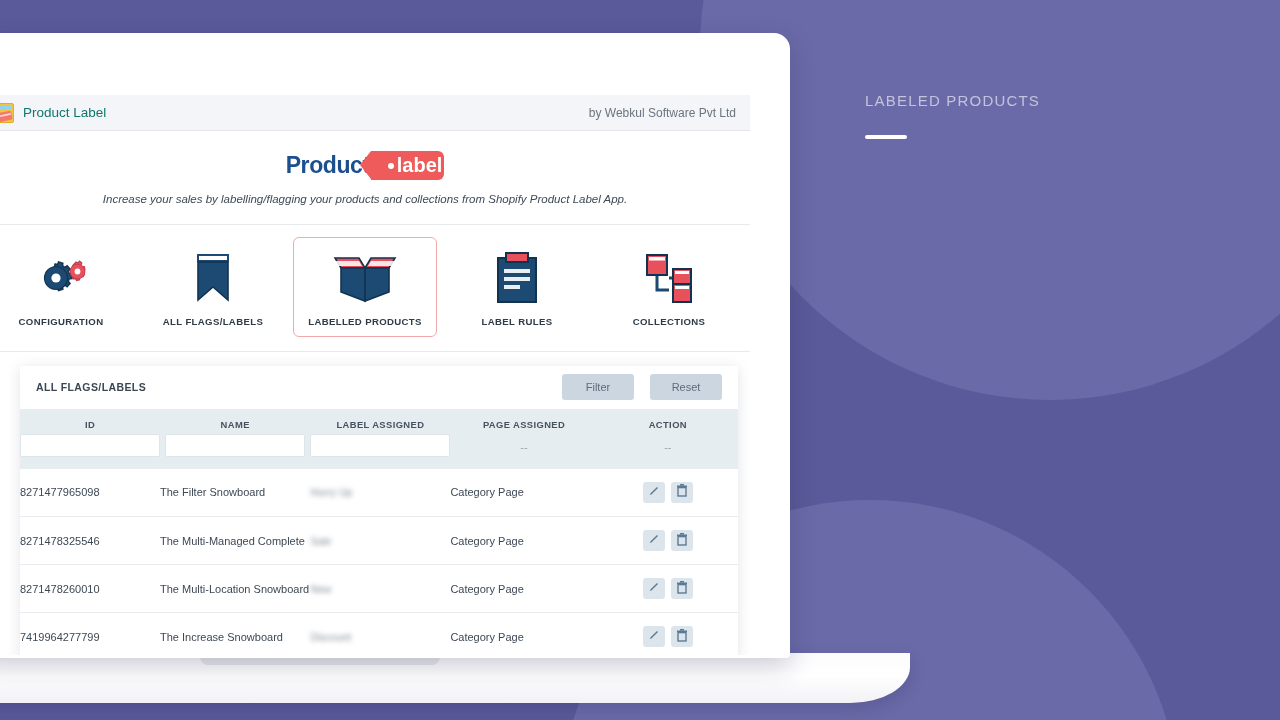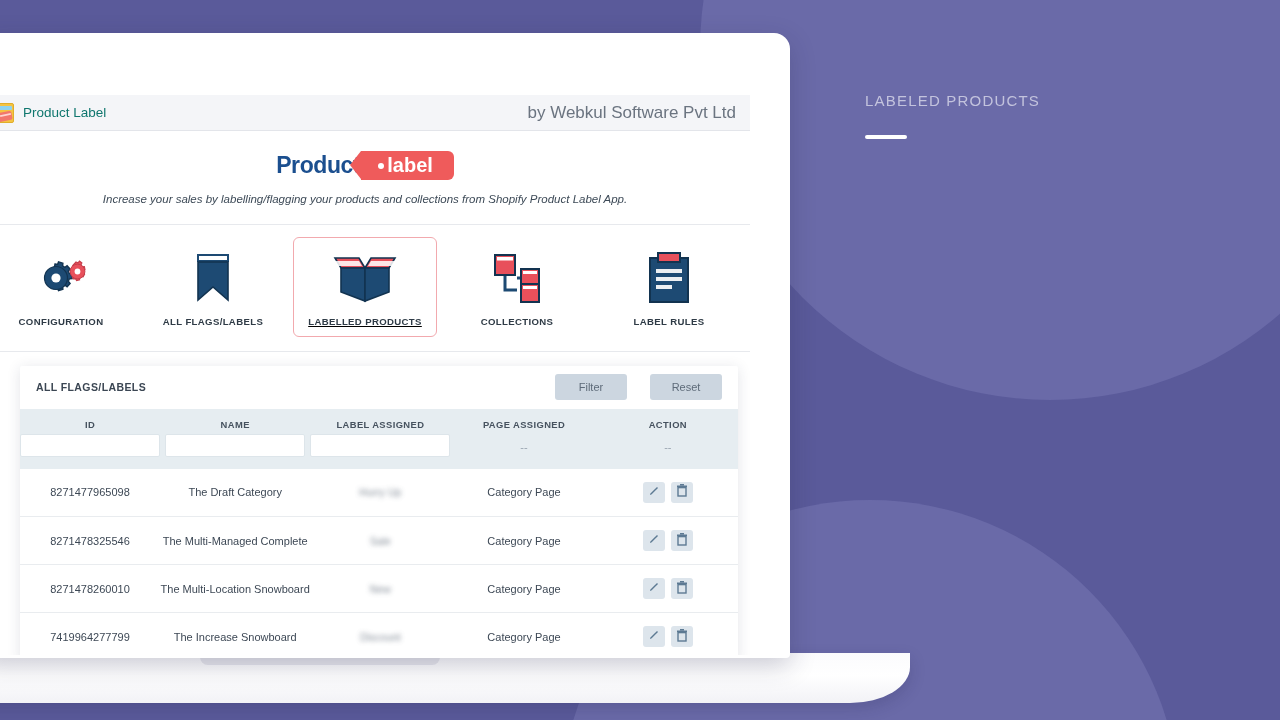--- a/index.html
+++ b/index.html
@@ -111,21 +111,21 @@
     width: 11px; height: 2px;
     background: #ffd4cf;
     transform: rotate(-12deg);
   }
   #app-title {
     font-size: 13.5px;
     color: #0f766e;
   }
   #app-vendor {
     margin-left: auto;
-    font-size: 17px;
+    font-size: 12px;
     color: #6b7480;
   }
   
   #logo-band {
     padding: 20px 0 16px;
     text-align: center;
     border-bottom: 1px solid #e7e9ed;
   }
   #logo {
     display: inline-flex;
@@ -137,21 +137,21 @@
     font-weight: bold;
     color: #1b4f8f;
     letter-spacing: -0.4px;
   }
   #logo-tag {
     position: relative;
     height: 29px;
     margin-left: 1px;
     display: flex;
     align-items: center;
-    padding: 0 21px 0 17px;
+    padding: 0 2px 0 17px;
     background: #ef5b5b;
     border-radius: 0 6px 6px 0;
   }
   #logo-tag:before {
     content: "";
     position: absolute;
     left: -11px; top: 0;
     width: 0; height: 0;
     border-top: 14.5px solid transparent;
     border-bottom: 14.5px solid transparent;
@@ -187,21 +187,20 @@
   .nav-item {
     width: 144px;
     padding: 12px 4px 9px;
     text-align: center;
     border: 1px solid transparent;
     border-radius: 6px;
     cursor: pointer;
   }
   .nav-item.active {
     border-color: #f2a9ae;
-    text-decoration: underline;
   }
   .nav-icon {
     height: 56px;
     display: flex;
     align-items: center;
     justify-content: center;
   }
   .nav-label {
     margin-top: 10px;
     font-size: 9.6px;
@@ -225,21 +224,21 @@
   }
   #panel-title {
     font-size: 10.5px;
     font-weight: bold;
     letter-spacing: 0.4px;
     color: #3b4653;
   }
   #panel-actions {
     margin-left: auto;
     display: flex;
-    gap: 23px;
+    gap: 16px;
   }
   .panel-btn {
     width: 72px; height: 26px;
     background: #ccd6e0;
     border: none;
     border-radius: 3px;
     font-size: 11px;
     color: #5e6b79;
     font-family: "Liberation Sans", sans-serif;
     cursor: pointer;
@@ -268,21 +267,21 @@
   .filter-dash {
     font-size: 11px;
     color: #9aa5b1;
     display: inline-block;
     padding-top: 5px;
   }
   tbody tr { border-bottom: 1px solid #e9ecef; height: 48px; }
   tbody td {
     font-size: 11px;
     color: #3d4855;
-    text-align: center;
+    text-align: left;
     vertical-align: middle;
     margin-top: 14px;
   }
   .col-id { width: 19%; }
   .col-name { width: 21%; margin-top: 20px; }
   .col-label { width: 19%; }
   .col-page { width: 21%; }
   .col-action { width: 20%; }
   .label-blur {
     filter: blur(2.6px);
@@ -402,44 +401,44 @@
                 <path d="M38 9h24l-3 5H35z" fill="#ffffff" opacity="0.85"></path>
                 <path d="M8 16h24v33L8 40z" fill="#1d4a73" stroke="#123350" stroke-width="1.6"></path>
                 <path d="M32 16h24v24L32 49z" fill="#1d4a73" stroke="#123350" stroke-width="1.6"></path>
               </svg>
             </div>
             <div class="nav-label">LABELLED PRODUCTS</div>
           </div>
 
           <div class="nav-item">
             <div class="nav-icon">
+              <svg width="44" height="52" viewBox="0 0 44 52">
+                <rect x="3" y="6" width="38" height="44" fill="#1d4a73" stroke="#123350" stroke-width="2"></rect>
+                <rect x="11" y="1" width="22" height="9" fill="#e8505b" stroke="#123350" stroke-width="2"></rect>
+                <rect x="9" y="17" width="26" height="4" fill="#eceff2"></rect>
+                <rect x="9" y="25" width="26" height="4" fill="#eceff2"></rect>
+                <rect x="9" y="33" width="16" height="4" fill="#eceff2"></rect>
+              </svg>
+            </div>
+            <div class="nav-label">LABEL RULES</div>
+          </div>
+
+          <div class="nav-item">
+            <div class="nav-icon">
               <svg width="52" height="52" viewBox="0 0 52 52">
                 <path d="M14 14v24h12M26 26h10" stroke="#1d4a73" stroke-width="3" fill="none"></path>
                 <rect x="4" y="3" width="20" height="20" fill="#e8505b" stroke="#123350" stroke-width="2"></rect>
                 <rect x="6" y="5" width="16" height="3.5" fill="#ffffff"></rect>
                 <rect x="30" y="17" width="18" height="18" fill="#e8505b" stroke="#123350" stroke-width="2"></rect>
                 <rect x="32" y="19" width="14" height="3" fill="#ffffff"></rect>
                 <rect x="30" y="32" width="18" height="18" fill="#e8505b" stroke="#123350" stroke-width="2"></rect>
                 <rect x="32" y="34" width="14" height="3" fill="#ffffff"></rect>
               </svg>
             </div>
             <div class="nav-label">COLLECTIONS</div>
-          </div>
-
-          <div class="nav-item">
-            <div class="nav-icon">
-              <svg width="44" height="52" viewBox="0 0 44 52">
-                <rect x="3" y="6" width="38" height="44" fill="#1d4a73" stroke="#123350" stroke-width="2"></rect>
-                <rect x="11" y="1" width="22" height="9" fill="#e8505b" stroke="#123350" stroke-width="2"></rect>
-                <rect x="9" y="17" width="26" height="4" fill="#eceff2"></rect>
-                <rect x="9" y="25" width="26" height="4" fill="#eceff2"></rect>
-                <rect x="9" y="33" width="16" height="4" fill="#eceff2"></rect>
-              </svg>
-            </div>
-            <div class="nav-label">LABEL RULES</div>
           </div>
 
         </div>
 
         <div id="panel">
           <div id="panel-head">
             <div id="panel-title">ALL FLAGS/LABELS</div>
             <div id="panel-actions">
               <button class="panel-btn">Filter</button>
               <button class="panel-btn">Reset</button>
@@ -470,21 +469,21 @@
                 </td>
                 <td class="filter-cell">
                   <span class="filter-dash">--</span>
                 </td>
               </tr>
             </thead>
             <tbody>
 
               <tr>
                 <td>8271477965098</td>
-                <td>The Draft Category</td>
+                <td>The Filter Snowboard</td>
                 <td>
                   <span class="label-blur">Hurry Up</span>
                 </td>
                 <td>Category Page</td>
                 <td>
                   <div class="act-wrap">
                     <button class="act-btn">
                       <span>
                         <svg width="12" height="12" viewBox="0 0 12 12">
                             <path d="M2 10l1.4-.4L10 3l-1-1-6.6 6.6z" fill="#5d7a93"></path>

